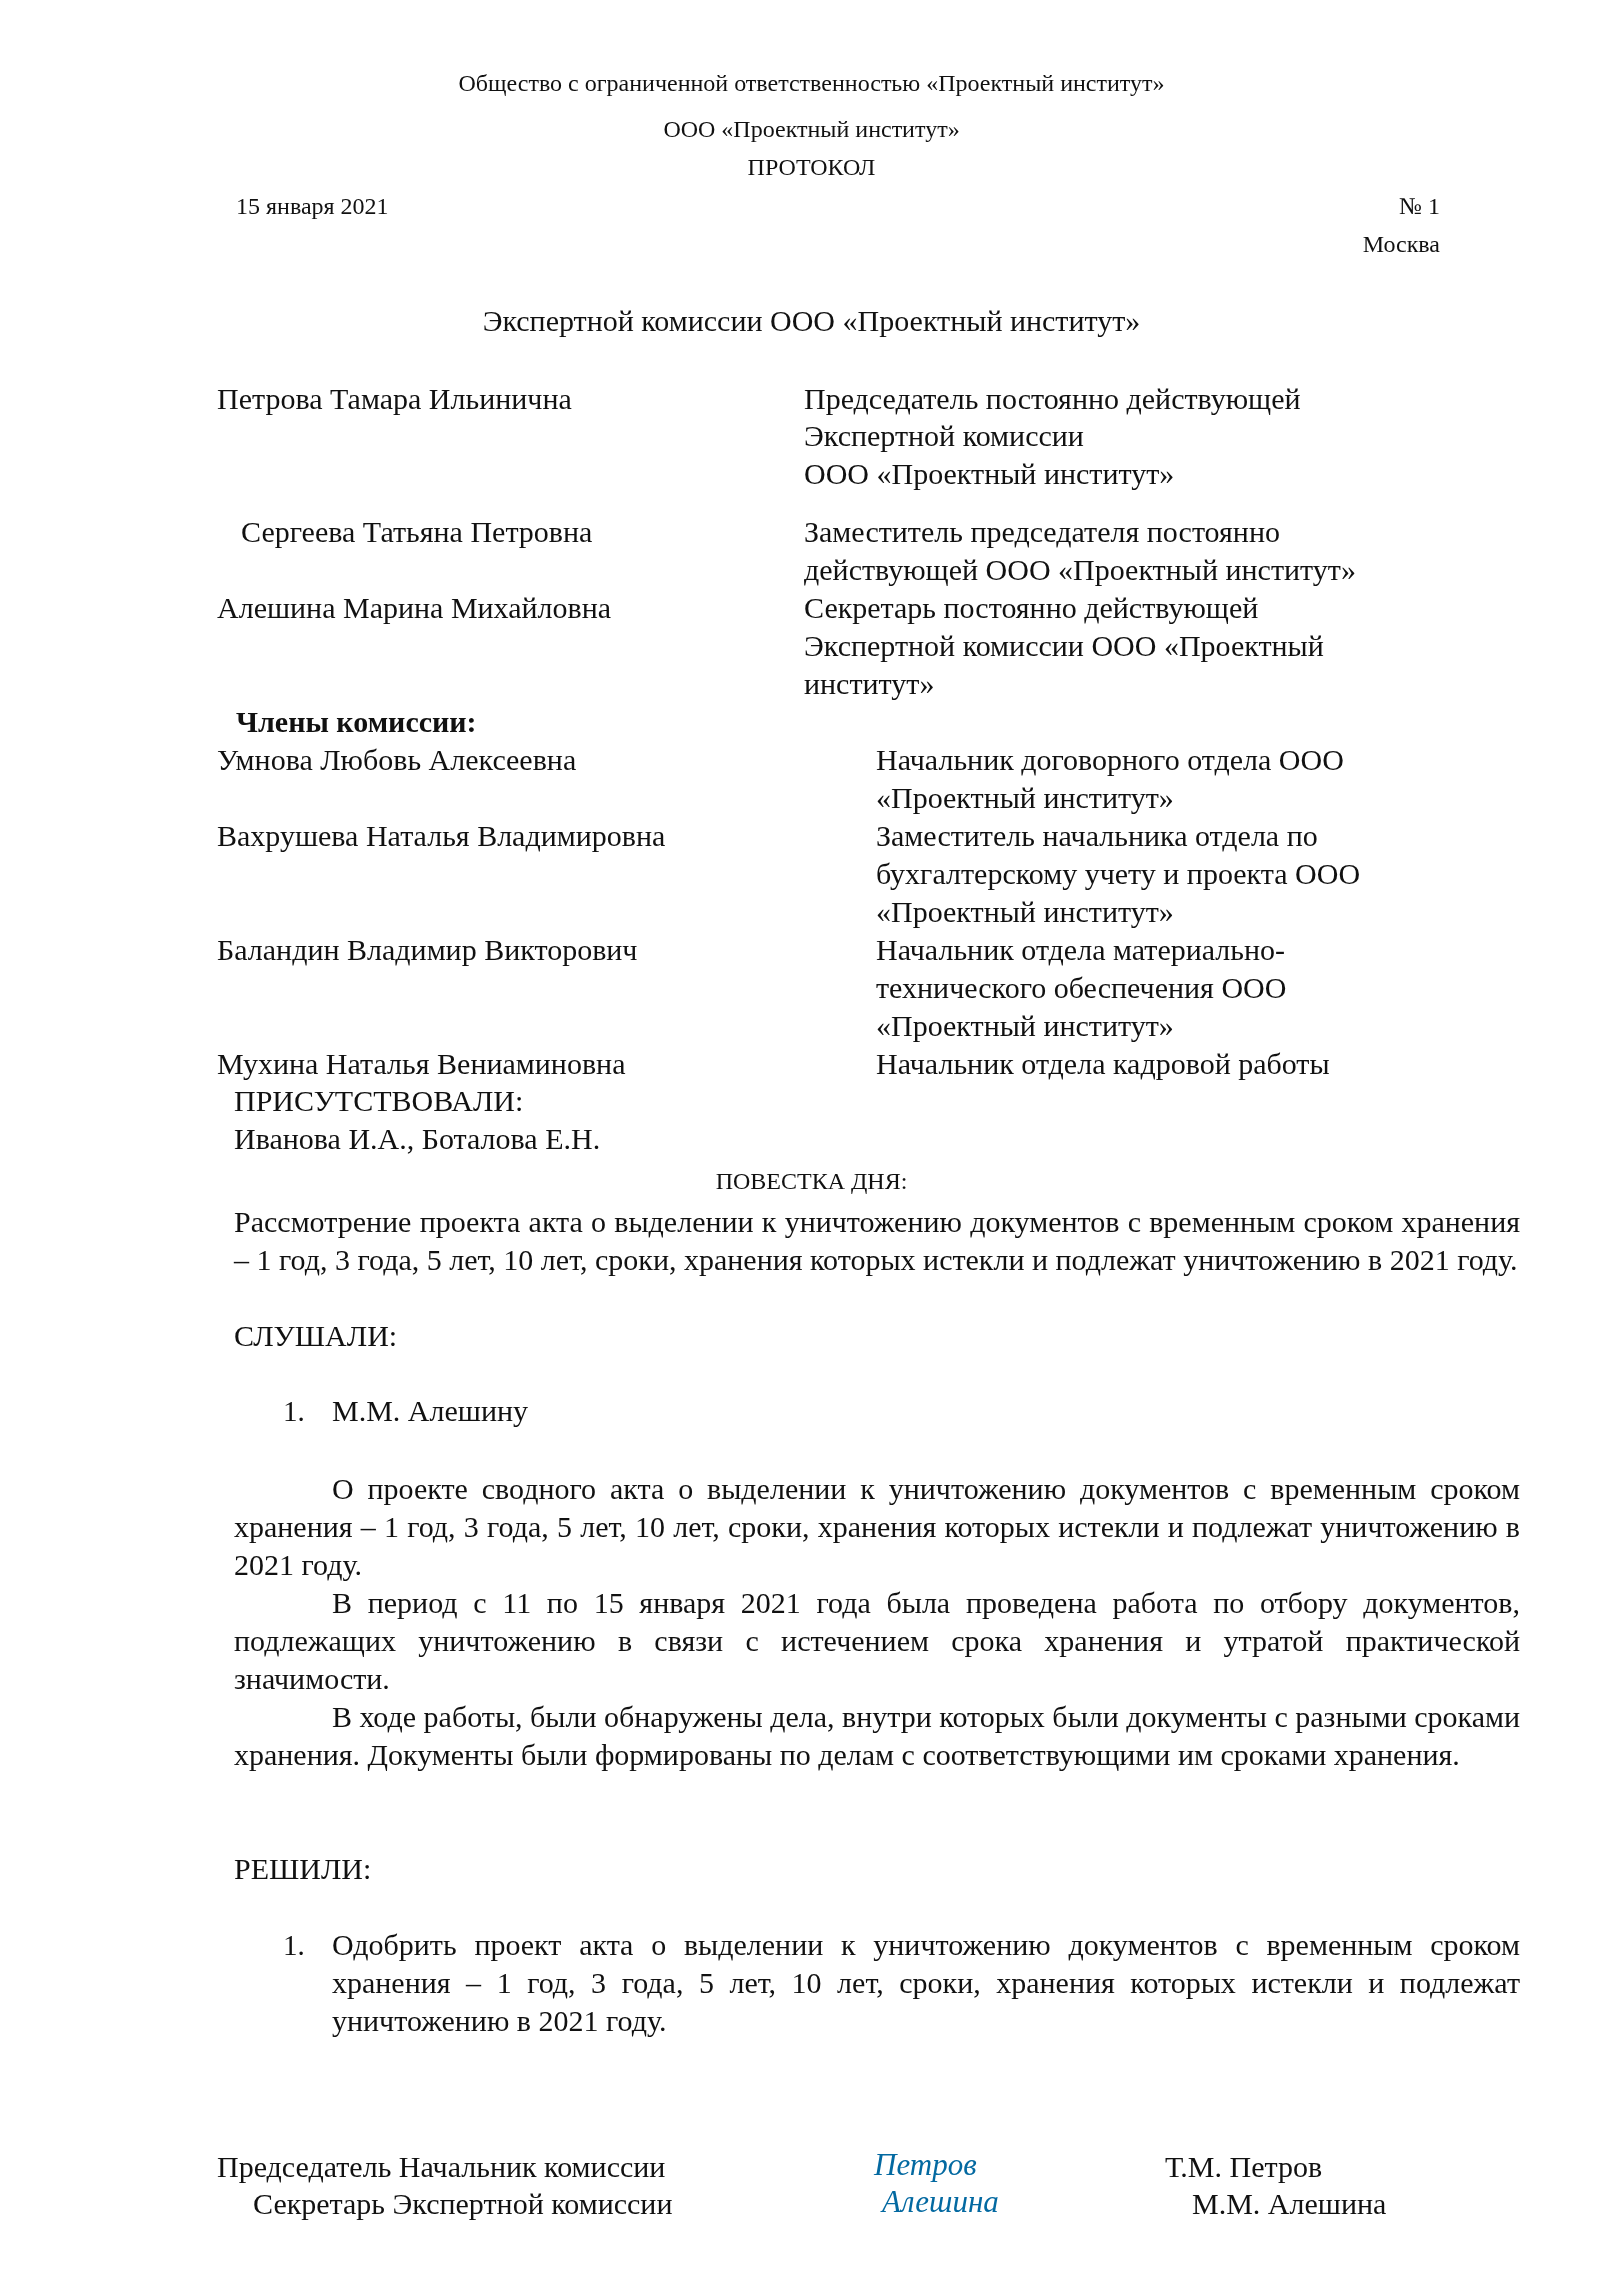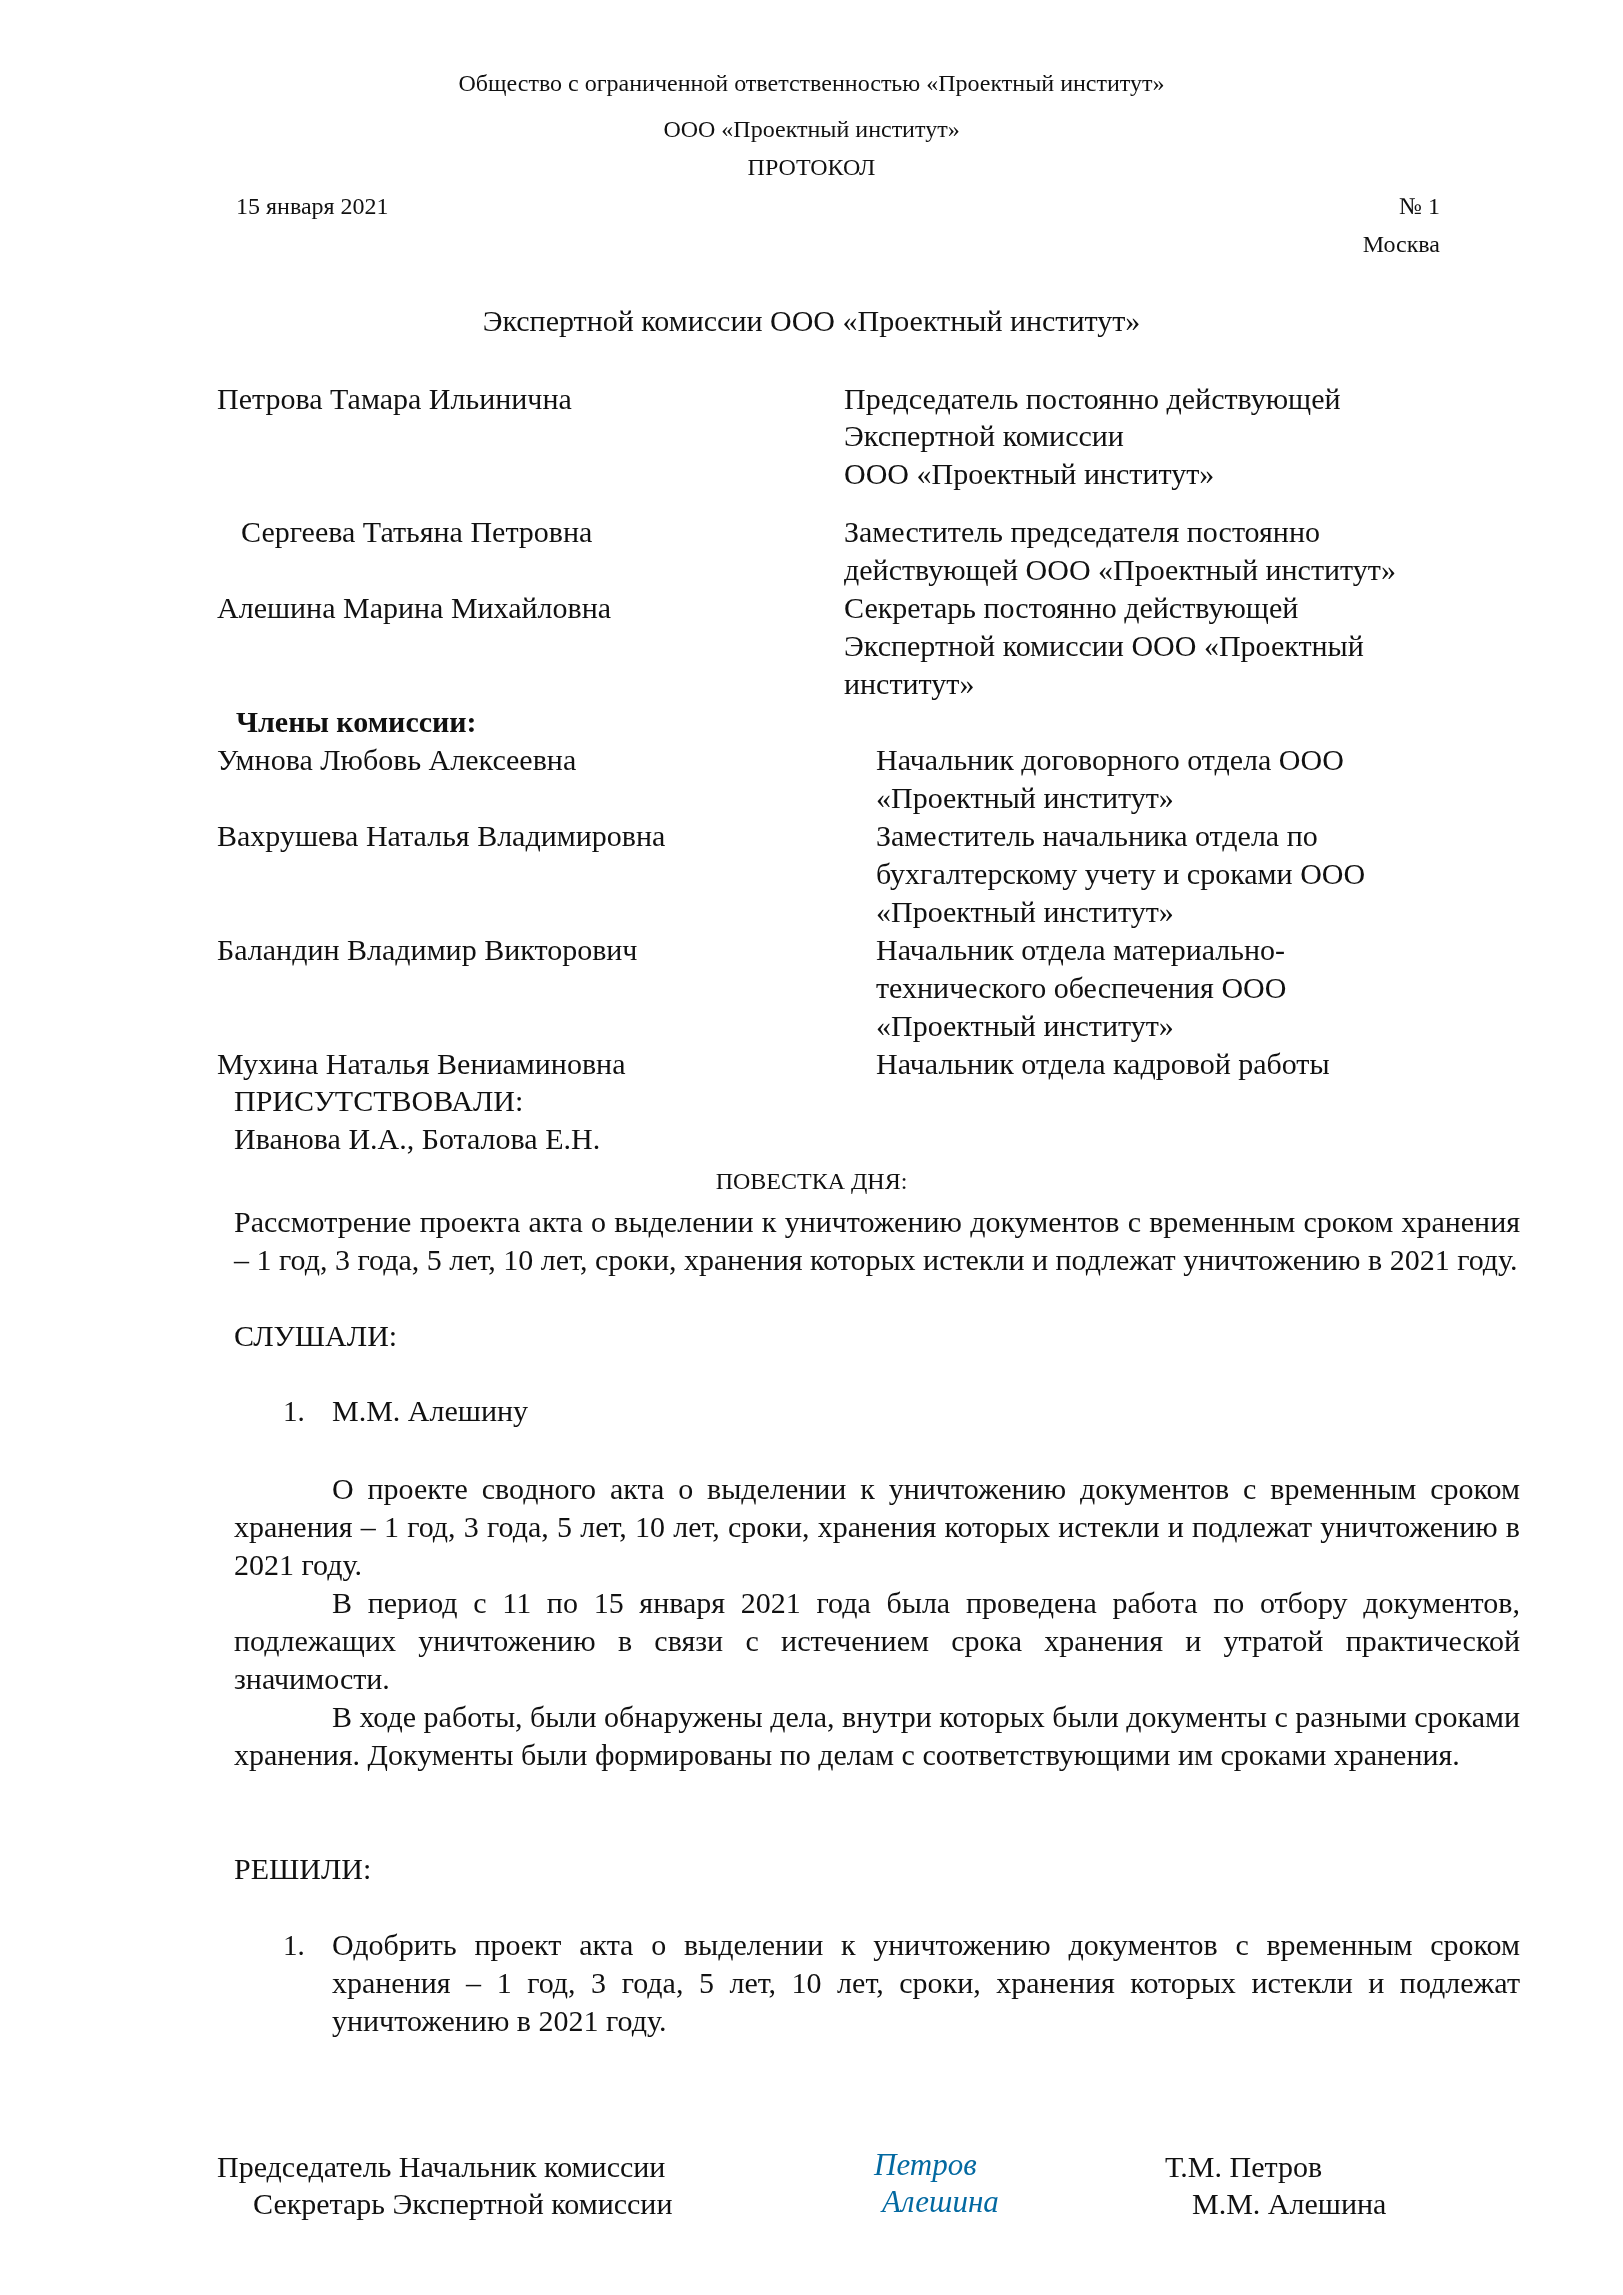--- a/index.html
+++ b/index.html
@@ -5,21 +5,21 @@
   html, body { margin: 0; padding: 0; background: #ffffff; }
   body { width: 1623px; height: 2295px; position: relative; overflow: hidden;
          font-family: "Liberation Serif", "DejaVu Serif", serif; color: #111111; }
   .t { position: absolute; white-space: nowrap; font-size: 30px; line-height: 38px; }
   .big { font-size: 24px; line-height: 41px; }
   .center { left: 0; width: 1623px; text-align: center; }
   .just { white-space: normal; text-align: justify; text-align-last: left; }
   .bold { font-weight: bold; }
   .sig { color: #0369a1; font-style: italic; font-size: 31px; }
   .col-left { left: 217px; }
-  .col-right { left: 844px; text-align: right; }
+  .col-right { left: 804px; text-align: right; }
   .col-right2 { left: 876px; }
 </style>
 </head>
 <body>
 
 <div class="t big center" style="top:63px;">Общество с ограниченной ответственностью «Проектный институт»</div>
 <div class="t big center" style="top:109px;">ООО «Проектный институт»</div>
 <div class="t big center" style="top:147px;">ПРОТОКОЛ</div>
 <div class="t big" style="top:186px; left:236px;">15 января 2021</div>
 <div class="t big" style="top:186px; right:183px;">№ 1</div>
@@ -44,21 +44,21 @@
 
 <div>
   <div class="t bold" style="top:703px; left:236px;">Члены комиссии:</div>
 
   <div class="t col-left" style="top:741px;">Умнова Любовь Алексеевна</div>
   <div class="t col-right2" style="top:741px;">Начальник договорного отдела ООО</div>
   <div class="t col-right2" style="top:779px;">«Проектный институт»</div>
 
   <div class="t col-left" style="top:817px;">Вахрушева Наталья Владимировна</div>
   <div class="t col-right2" style="top:817px;">Заместитель начальника отдела по</div>
-  <div class="t col-right2" style="top:855px;">бухгалтерскому учету и сроками ООО</div>
+  <div class="t col-right2" style="top:855px;">бухгалтерскому учету и проекта ООО</div>
   <div class="t col-right2" style="top:893px;">«Проектный институт»</div>
 
   <div class="t col-left" style="top:931px;">Баландин Владимир Викторович</div>
   <div class="t col-right2" style="top:931px;">Начальник отдела материально-</div>
   <div class="t col-right2" style="top:969px;">технического обеспечения ООО</div>
   <div class="t col-right2" style="top:1007px;">«Проектный институт»</div>
 
   <div class="t col-left" style="top:1045px;">Мухина Наталья Вениаминовна</div>
   <div class="t col-right2" style="top:1045px;">Начальник отдела кадровой работы</div>
 </div>

